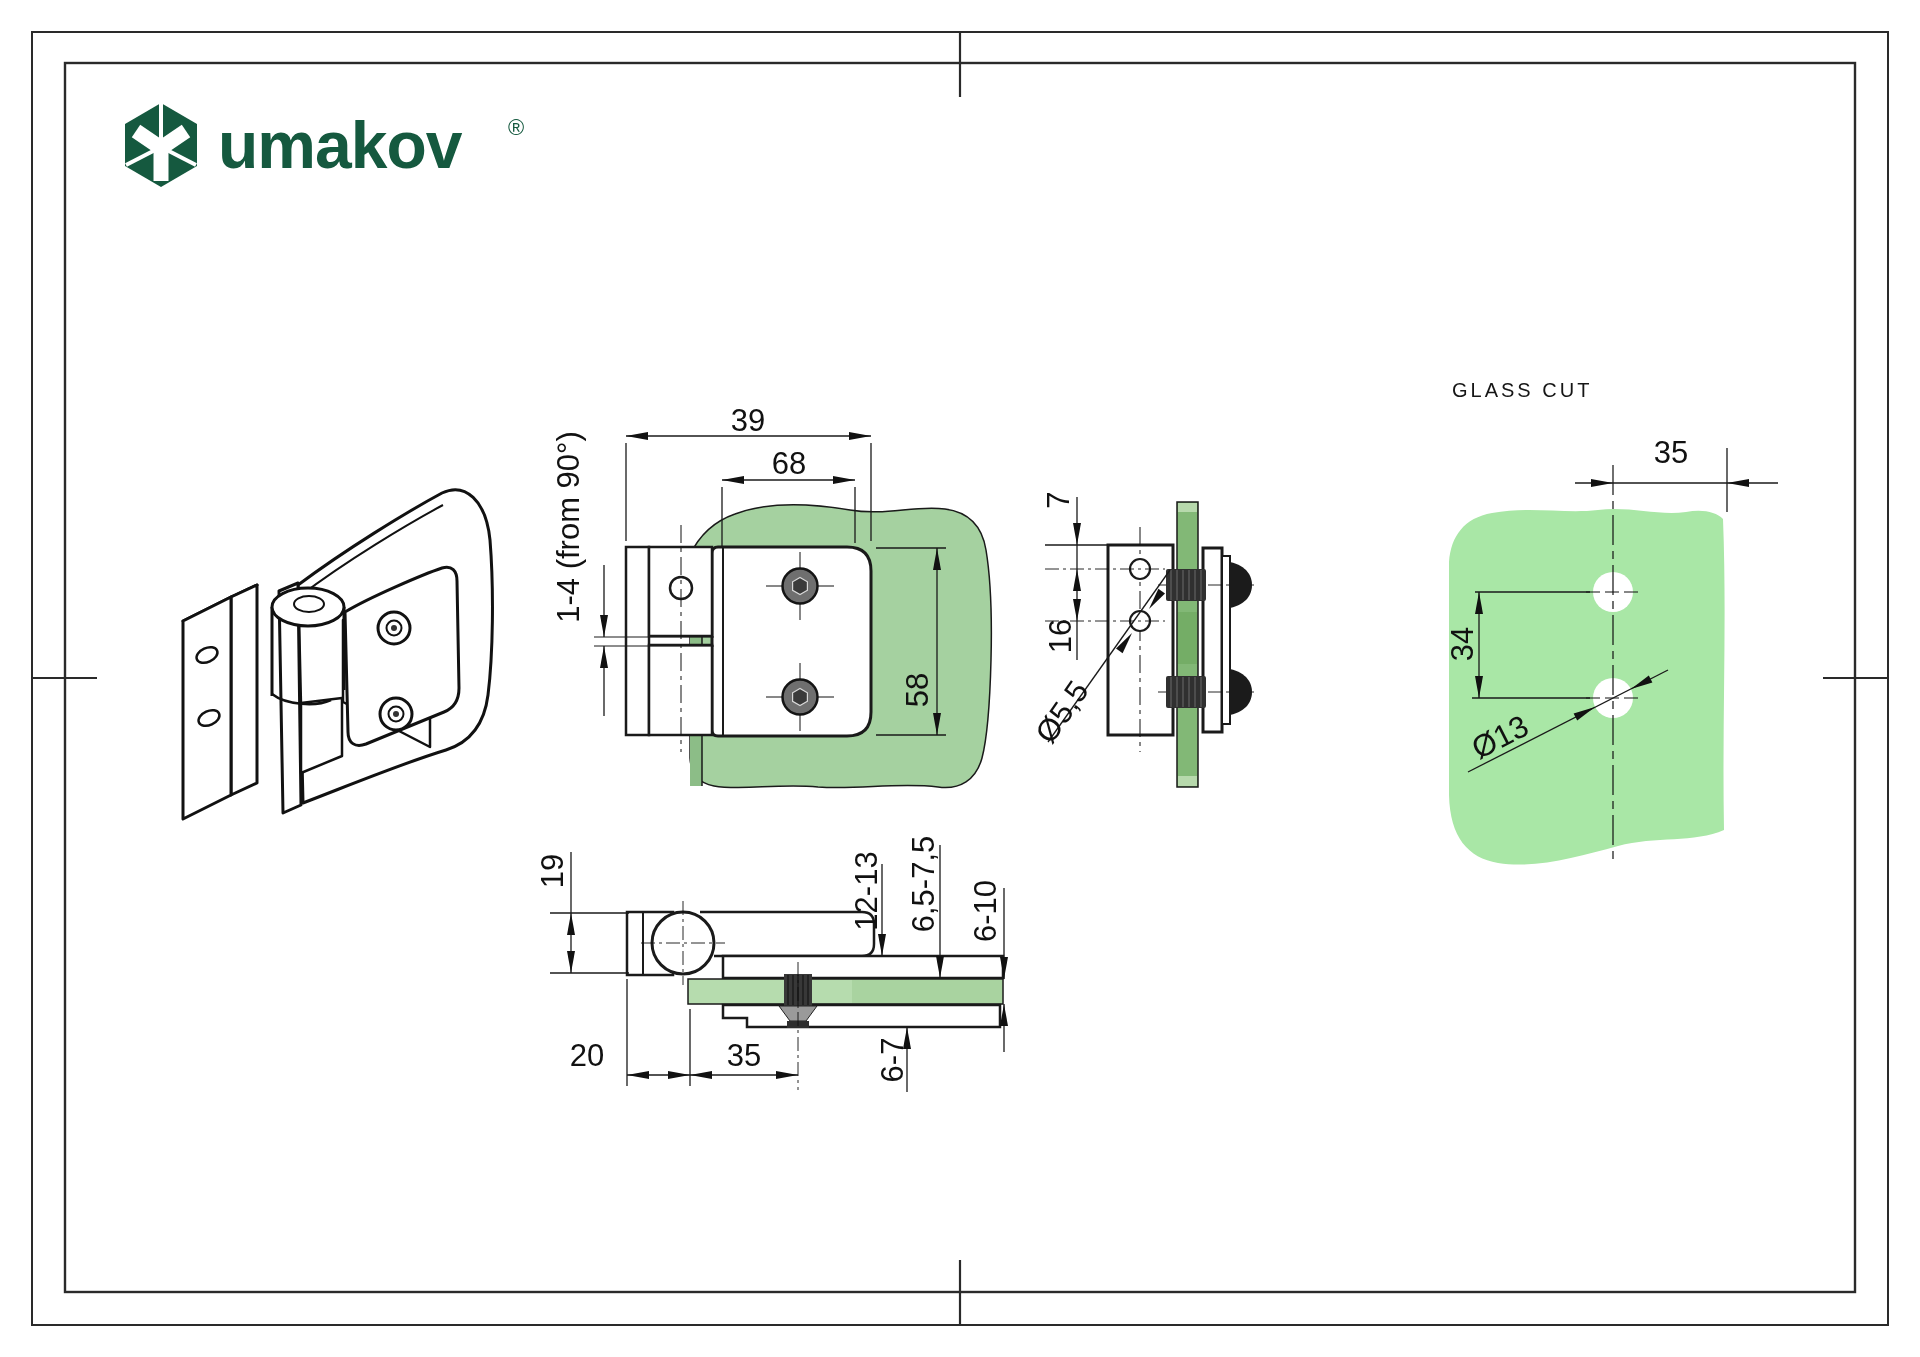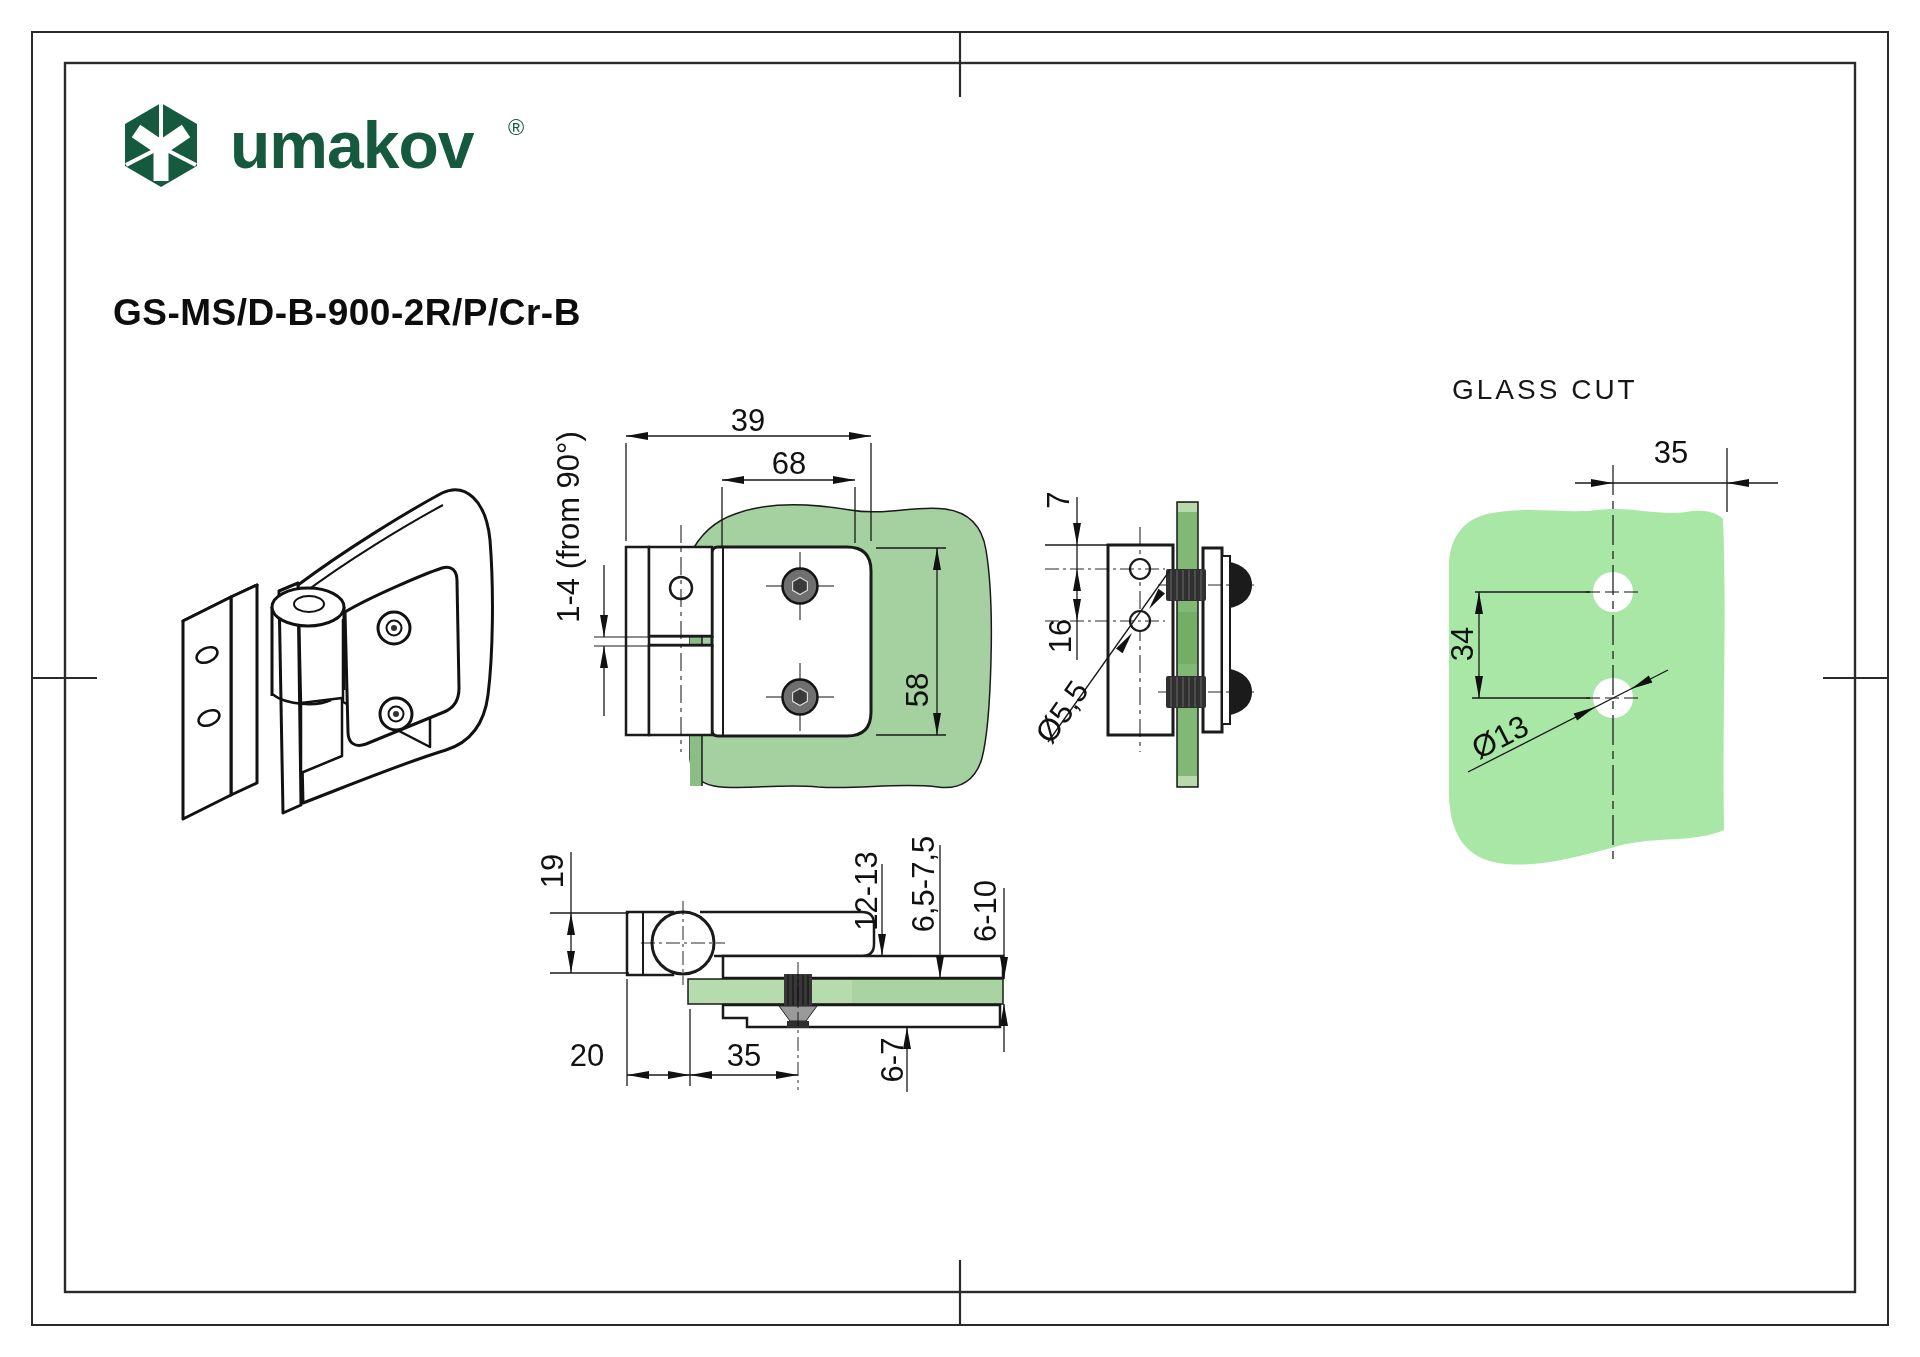--- a/index.html
+++ b/index.html
@@ -4,21 +4,21 @@
 <style>
   html,body{margin:0;padding:0;background:#fff;}
   #page{position:relative;width:1920px;height:1357px;background:#fff;overflow:hidden;
         font-family:"Liberation Sans",sans-serif;color:#111;}
   svg{position:absolute;left:0;top:0;}
   .lbl{position:absolute;font-size:31px;color:#111;white-space:nowrap;
        transform:translate(-50%,-50%);line-height:1;}
   .v{transform:translate(-50%,-50%) rotate(-90deg);}
   .r55{transform:translate(-50%,-50%) rotate(-55deg);}
   .r27{transform:translate(-50%,-50%) rotate(-27deg);}
-  .cut-title{position:absolute;font-size:28px;letter-spacing:3px;color:#161616;
+  .cut-title{position:absolute;font-size:20px;letter-spacing:3px;color:#161616;
        transform:translate(0,-50%);}
   .part-no{position:absolute;font-size:37px;font-weight:bold;letter-spacing:.5px;
        transform:translate(0,-50%);color:#0d0d0d;}
   .brand{position:absolute;font-size:66px;font-weight:bold;letter-spacing:-1px;
        transform:translate(0,-50%);}
   .rmark{position:absolute;font-size:22px;transform:translate(-50%,-50%);}
 </style>
 </head>
 <body>
 
@@ -298,23 +298,22 @@
       <polygon points="1613,483 1591,479 1591,487"></polygon>
       <polygon points="1727,483 1749,479 1749,487"></polygon>
       <polygon points="1479,592 1475,614 1483,614"></polygon>
       <polygon points="1479,698 1475,676 1483,676"></polygon>
       <polygon points="1595,707 1577.2,720.6 1573.6,713.4"></polygon>
       <polygon points="1631,689 1652.4,682.6 1648.8,675.4"></polygon>
     </g>
   </g>
 </svg>
 
-<div class="brand" style="left:230px;top:145px;color:#15593f;text-align:right;">umakov</div>
+<div class="brand" style="left:218px;top:145px;color:#15593f;text-align:right;">umakov</div>
 <div class="rmark" style="left:516px;top:128px;color:#15593f;">®</div>
-<div class="part-no" style="left:113px;top:313px;">GS-MS/D-B-900-2R/P/Cr-B</div>
 
 <div class="lbl" style="left:748px;top:420px;">39</div>
 <div class="lbl" style="left:789px;top:463px;">68</div>
 <div class="lbl v" style="left:917px;top:690px;">58</div>
 <div class="lbl v" style="left:568px;top:527px;">1-4 (from 90°)</div>
 
 <div class="lbl v" style="left:1058px;top:500px;">7</div>
 <div class="lbl v" style="left:1060px;top:636px;">16</div>
 <div class="lbl r55" style="left:1062px;top:712px;">Ø5,5</div>
 

